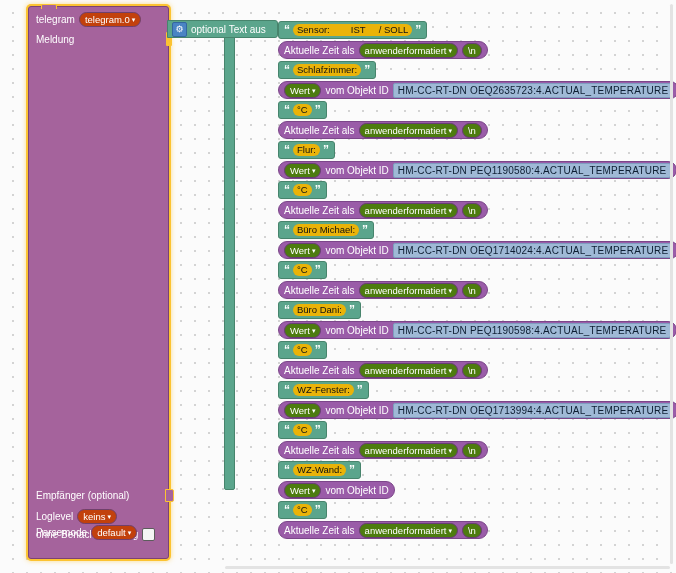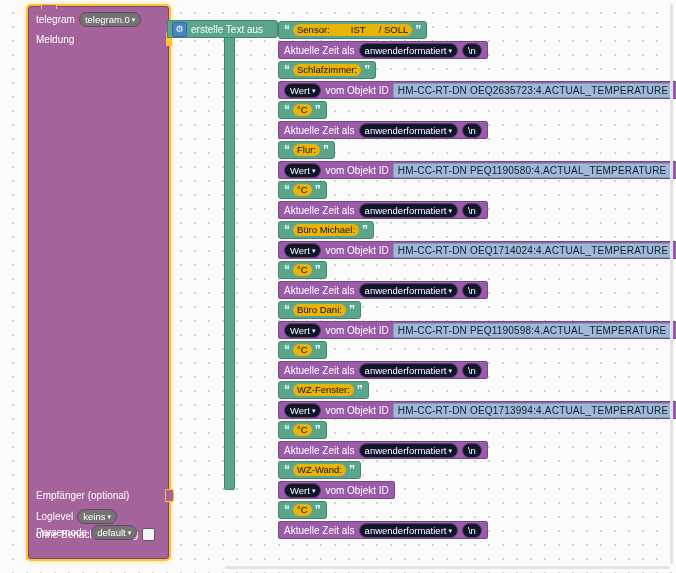--- a/index.html
+++ b/index.html
@@ -19,21 +19,21 @@
     background:#a5639c;border:1px solid #7b4374;border-radius:3px;
     box-shadow:0 0 0 2px #fcc331, 0 0 5px 2px rgba(252,195,49,.55);
     color:#fff;font-size:10px;
   }
   .t-row{position:absolute;left:7px;display:flex;align-items:center;gap:4px;white-space:nowrap;}
   .chip{
     display:inline-flex;align-items:center;gap:2px;
     border-radius:8px;padding:0 5px;height:13px;line-height:13px;
     font-size:9.5px;color:#fff;cursor:pointer;white-space:nowrap;
   }
-  .tchip{background:#737373;border:1px solid #70406b;}
+  .tchip{background:#c2410c;border:1px solid #70406b;}
   .dd{font-size:7px;line-height:13px;}
   .checkbox{
     width:11px;height:11px;background:#f4f4f4;border:1px solid #5c5c5c;border-radius:2px;
     display:inline-block;
   }
   .notch-top{position:absolute;left:12px;top:-3px;width:14px;height:4px;background:#a5639c;border:1px solid #fcc331;border-bottom:none;border-radius:2px 2px 0 0;}
   .meldung-conn{position:absolute;right:-4px;top:25px;width:6px;height:14px;background:#fcc331;border-radius:1px;}
   .empf-tab{position:absolute;right:-6px;top:482px;width:7px;height:11px;background:#a5639c;border:1px solid #fcc331;border-radius:0 2px 2px 0;}
 
   
@@ -57,25 +57,25 @@
   .qblock{
     background:#5ba58c;border:1px solid #47846c;border-radius:3px;height:16px;
     display:flex;align-items:center;gap:3px;padding:0 5px;width:max-content;
   }
   .qmark{color:#fff;font-weight:bold;font-size:12px;line-height:14px;}
   .tfield{
     background:#eab308;color:#111;border-radius:6px;padding:0 4px;height:12px;line-height:12px;
     font-size:9.5px;white-space:pre;cursor:text;
   }
   .vblock{
-    background:#9a5ca8;border:1px solid #7c468a;border-radius:2px;height:16px;
+    background:#9a5ca8;border:1px solid #7c468a;border-radius:9px;height:16px;
     display:flex;align-items:center;gap:4px;padding:0 5px;width:max-content;
     color:#fff;font-size:10px;white-space:nowrap;
   }
-  .vchip{background:#0f172a;border:1px solid #663c74;}
+  .vchip{background:#4d7c0f;border:1px solid #663c74;}
   .objid{
     background:#9fb9d6;border:1px solid #7e9cbf;border-radius:2px;
     color:#0e1f33;font-size:10px;height:13px;line-height:13px;padding:0 4px;
     white-space:nowrap;cursor:pointer;letter-spacing:.2px;
   }
   .blabel{white-space:nowrap;}
 
   
   .vscroll{right:3px;top:4px;width:3px;height:560px;background:#e3e3e3;border-radius:2px;}
   .hscroll{left:225px;bottom:4px;height:3px;width:445px;background:#e3e3e3;border-radius:2px;}
@@ -122,21 +122,21 @@
       <span class="dd">▾</span>
     </span>
   </div>
 
   <div class="meldung-conn"></div>
   <div class="empf-tab"></div>
 </div>
 
 <div class="abs join-bar">
   <span class="gear">⚙</span>
-  <span>erstelle Text aus</span>
+  <span>optional Text aus</span>
 </div>
 <div class="abs join-spine"></div>
 
 <div class="abs items-col">
     <div class="qblock">
     <span class="qmark">“</span>
     <span class="tfield">Sensor:        IST     / SOLL</span>
     <span class="qmark">”</span>
   </div>
     <div class="vblock">

